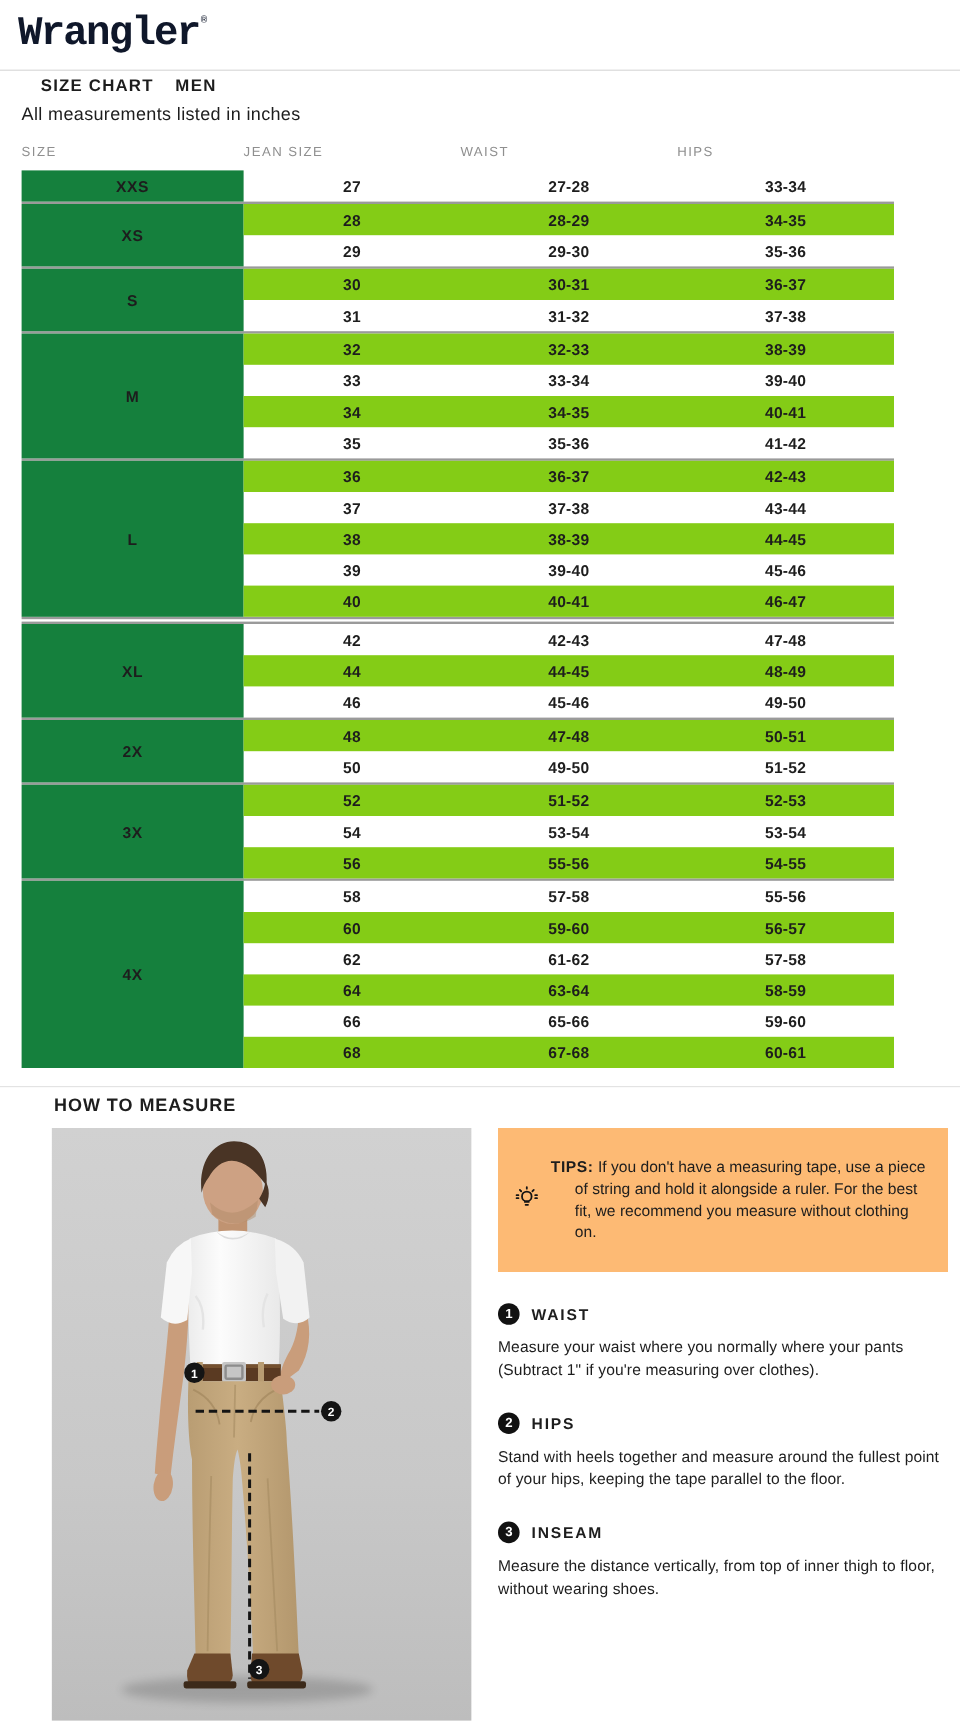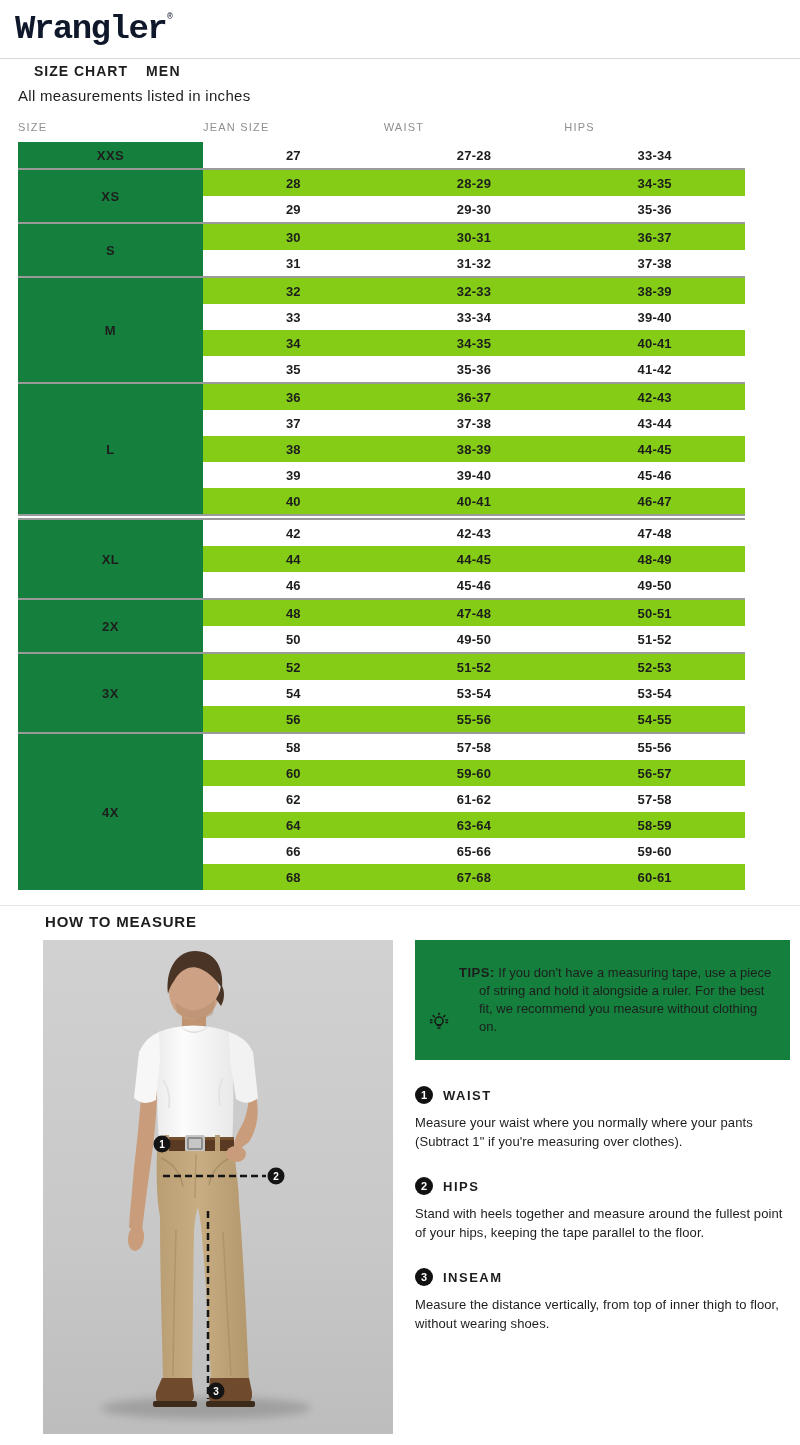--- a/index.html
+++ b/index.html
@@ -33,21 +33,21 @@
   .t-row span { text-align:center; font-size:13px; font-weight:600; letter-spacing:0.2px; }
 
   
   .rule-mid { position:absolute; top:905px; left:0; width:800px; height:1px; background:#e3e3e3; }
   .htm-title { position:absolute; top:913px; left:45px; font-size:15px; font-weight:800; letter-spacing:0.8px; }
 
   .photo { position:absolute; top:940px; left:43px; width:350px; height:494px; }
   .photo svg { display:block; }
 
   .measure-col { position:absolute; top:940px; left:415px; width:375px; }
-  .tips-box { background:#15803d; padding:24px 16px 24px 14px; display:flex; align-items:flex-end; }
+  .tips-box { background:#fdba74; padding:24px 16px 24px 14px; display:flex; align-items:center; }
   .tips-icon { flex:0 0 22px; margin-top:1px; }
   .tips-text { font-size:13px; line-height:18px; padding-left:20px; text-indent:-20px; margin-left:8px; }
   .tips-text b { font-weight:800; letter-spacing:0.5px; }
 
   .step { margin-top:26px; }
   .step-head { display:flex; align-items:center; }
   .step-num { width:18px; height:18px; border-radius:50%; background:#111; color:#fff;
               font-size:11px; font-weight:800; display:flex; align-items:center; justify-content:center; }
   .step-label { font-size:13px; font-weight:800; letter-spacing:1.5px; margin-left:10px; }
   .step-text { margin-top:9px; font-size:13px; line-height:19px; letter-spacing:0.1px; }

